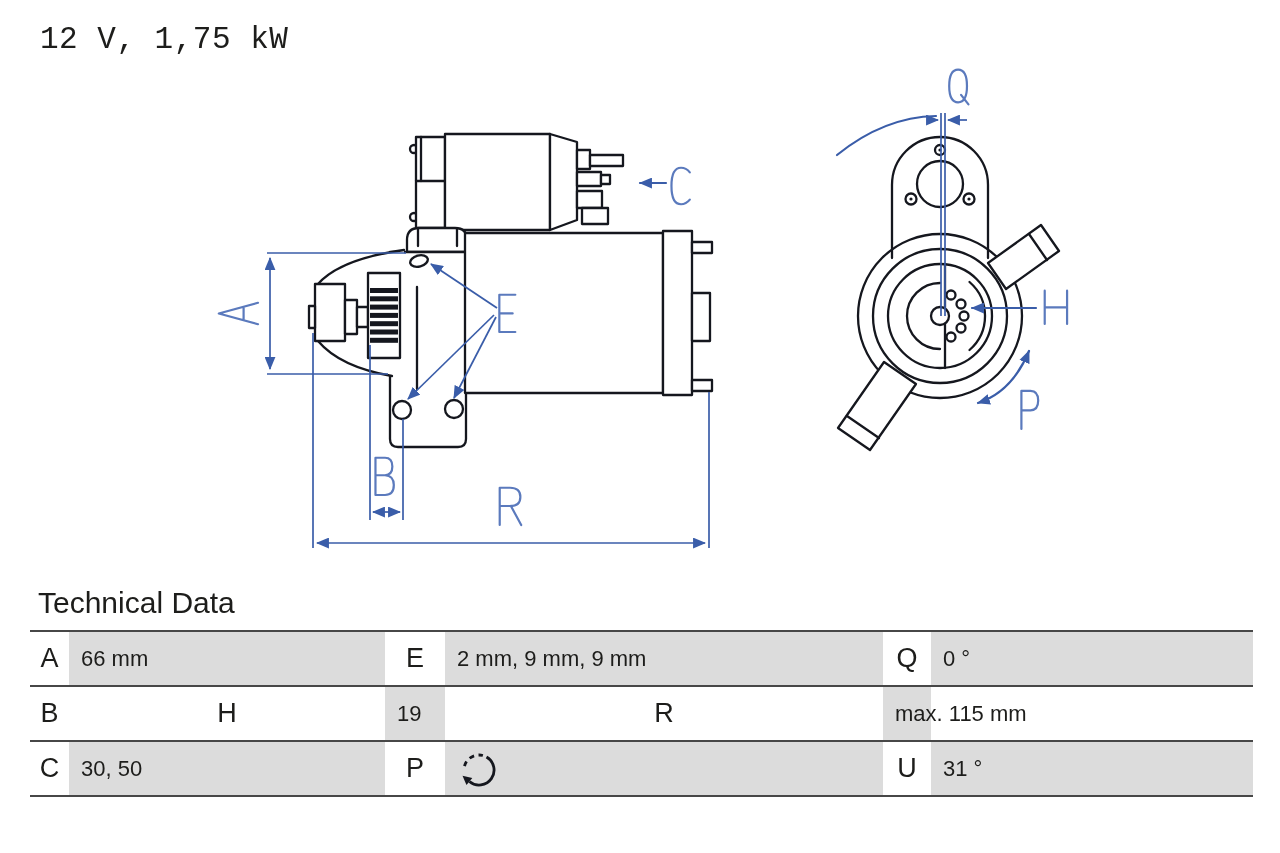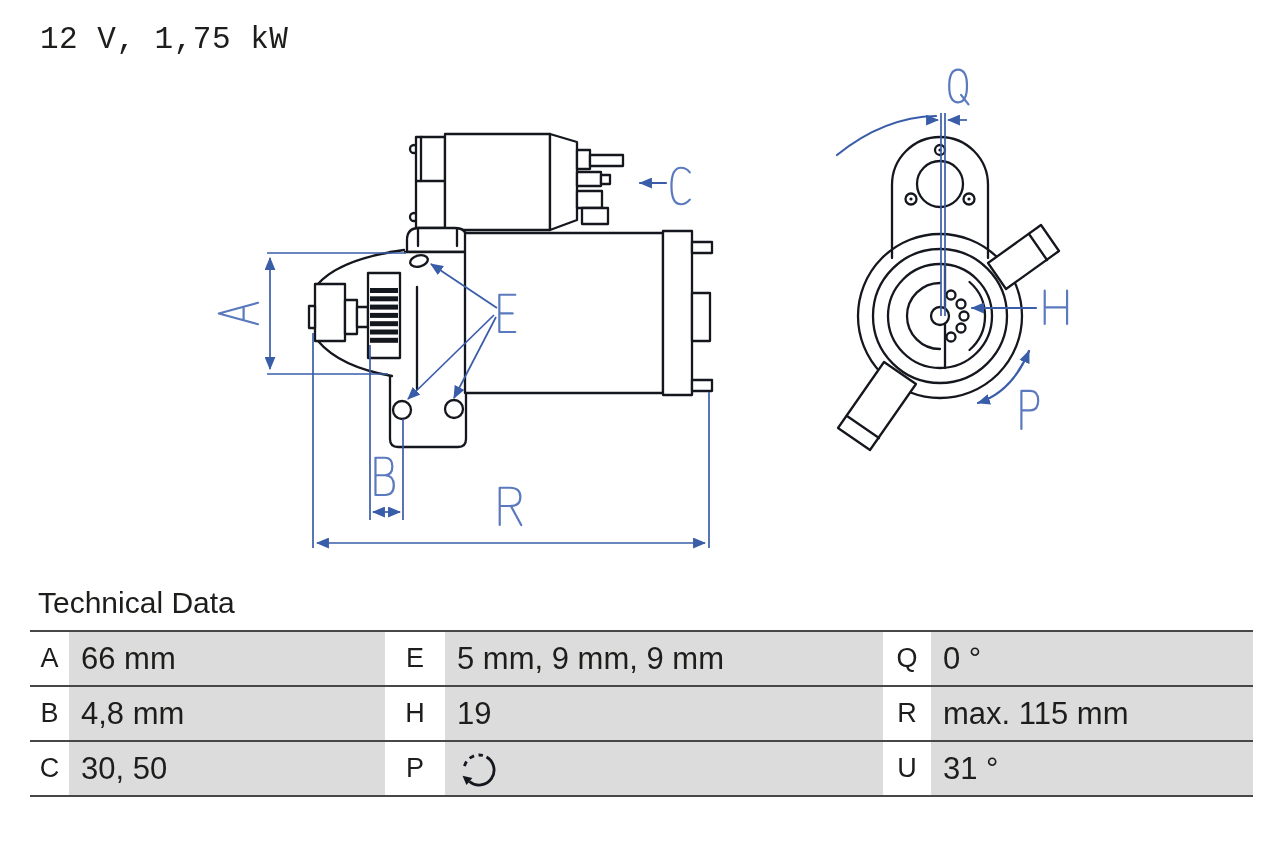--- a/index.html
+++ b/index.html
@@ -23,21 +23,21 @@
   .ink-solid{fill:var(--ink);stroke:none;}
   .dimline{stroke:var(--dim);stroke-width:1.7;fill:none;}
   .dimarc{stroke:var(--dim);stroke-width:2.2;fill:none;stroke-linecap:round;}
   [data-glyph] path{fill:none;stroke:var(--lab);stroke-width:2.2;stroke-linecap:round;stroke-linejoin:round;}
 
   .section-heading{position:absolute;left:38px;top:586px;font-size:30px;font-weight:normal;color:var(--text);}
 
   .tech-table{position:absolute;left:30px;top:630px;width:1223px;border-bottom:2px solid var(--tborder);}
   .trow{display:grid;grid-template-columns:39px 316px 60px 438px 48px 322px;height:55px;border-top:2px solid var(--tborder);}
   .tkey{background:#fff;display:flex;align-items:center;justify-content:center;font-size:27px;color:var(--text);}
-  .tval{background:var(--cellbg);display:flex;align-items:center;padding-left:12px;font-size:31px;color:var(--text);white-space:pre;}
+  .tval{background:var(--cellbg);display:flex;align-items:center;padding-left:12px;font-size:22px;color:var(--text);white-space:pre;}
   .tval .ricon{margin-left:2px;}
 </style>
 </head>
 <body>
 
 <div class="page">
 
   <div class="title">12 V, 1,75 kW</div>
 
   <svg class="drawing" width="1280" height="580" viewBox="0 0 1280 580">
@@ -210,27 +210,26 @@
     </g>
   </svg>
 
   <div class="section-heading">Technical Data</div>
 
   <div class="tech-table">
     <div class="trow">
       <div class="tkey">A</div>
       <div class="tval">66 mm</div>
       <div class="tkey">E</div>
-      <div class="tval">5 mm, 9 mm, 9 mm</div>
+      <div class="tval">2 mm, 9 mm, 9 mm</div>
       <div class="tkey">Q</div>
       <div class="tval">0 °</div>
     </div>
     <div class="trow">
       <div class="tkey">B</div>
-      <div class="tval">4,8 mm</div>
       <div class="tkey">H</div>
       <div class="tval">19</div>
       <div class="tkey">R</div>
       <div class="tval">max. 115 mm</div>
     </div>
     <div class="trow">
       <div class="tkey">C</div>
       <div class="tval">30, 50</div>
       <div class="tkey">P</div>
       <div class="tval">

